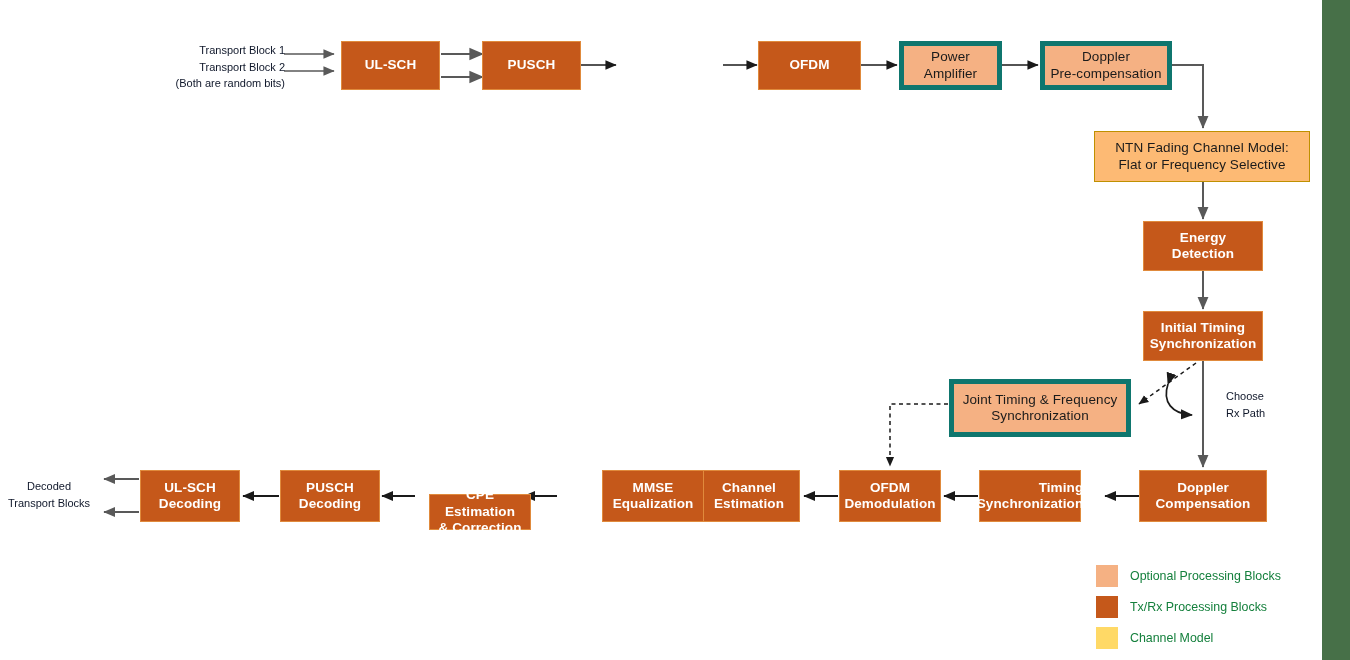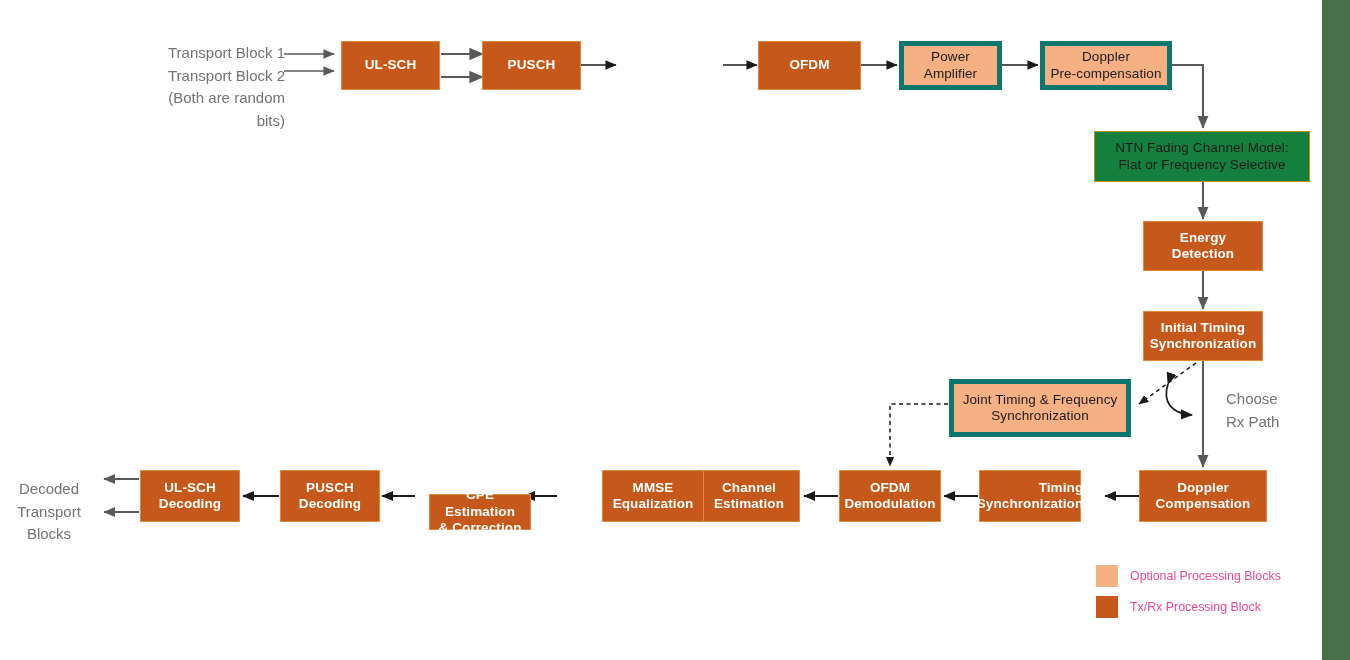--- a/index.html
+++ b/index.html
@@ -37,44 +37,44 @@
     color:#ffffff;
     font-weight:bold;
   }
   .blk.opt{
     background:#F5B183;
     border:5px solid #0f766e;
     color:#1b1b1b;
     font-weight:normal;
   }
   .blk.chan{
-    background:#15803d;
+    background:#fdba74;
     border:1px solid #BF9000;
     color:#1b1b1b;
     font-weight:normal;
   }
 
   .lbl{
     position:absolute;
-    font-size:15px;
-    color:#737373;
+    font-size:11px;
+    color:#0f172a;
     text-align:center;
     line-height:1.5;
     white-space:pre-line;
   }
   .lbl.left{text-align:right;}
   .lbl.lft{text-align:left;}
 
   .legend{position:absolute;left:1096px;top:560px;width:230px;}
   .legend-row{display:flex;align-items:center;height:31px;}
   .legend-sw{width:22px;height:22px;flex:0 0 auto;margin-right:12px;}
   .legend-sw.opt{background:#F5B183;}
   .legend-sw.tx{background:#C5581A;}
   .legend-sw.chan{background:#FFD966;}
-  .legend-txt{font-size:12.4px;color:#ec4899;}
+  .legend-txt{font-size:12.4px;color:#15803d;}
 </style>
 </head>
 <body>
 
 <div id="canvas">
 
   <svg id="svg-layer" viewBox="0 0 1350 660" xmlns="http://www.w3.org/2000/svg">
     <defs>
       <marker id="ahG" markerWidth="7" markerHeight="7" refX="6.2" refY="3.2" orient="auto" markerUnits="strokeWidth">
         <path d="M0,0.4 L6.6,3.2 L0,6.0 z" fill="#595959"></path>
@@ -229,17 +229,21 @@
   <div class="lbl" style="left:-6px;top:478px;width:110px;">Decoded
 Transport Blocks</div>
 
   <div class="legend">
     <div class="legend-row">
       <div class="legend-sw opt"></div>
       <div class="legend-txt">Optional Processing Blocks</div>
     </div>
     <div class="legend-row">
       <div class="legend-sw tx"></div>
-      <div class="legend-txt">Tx/Rx Processing Block</div>
+      <div class="legend-txt">Tx/Rx Processing Blocks</div>
+    </div>
+    <div class="legend-row">
+      <div class="legend-sw chan"></div>
+      <div class="legend-txt">Channel Model</div>
     </div>
   </div>
 
 </div>
 
 </body></html>

